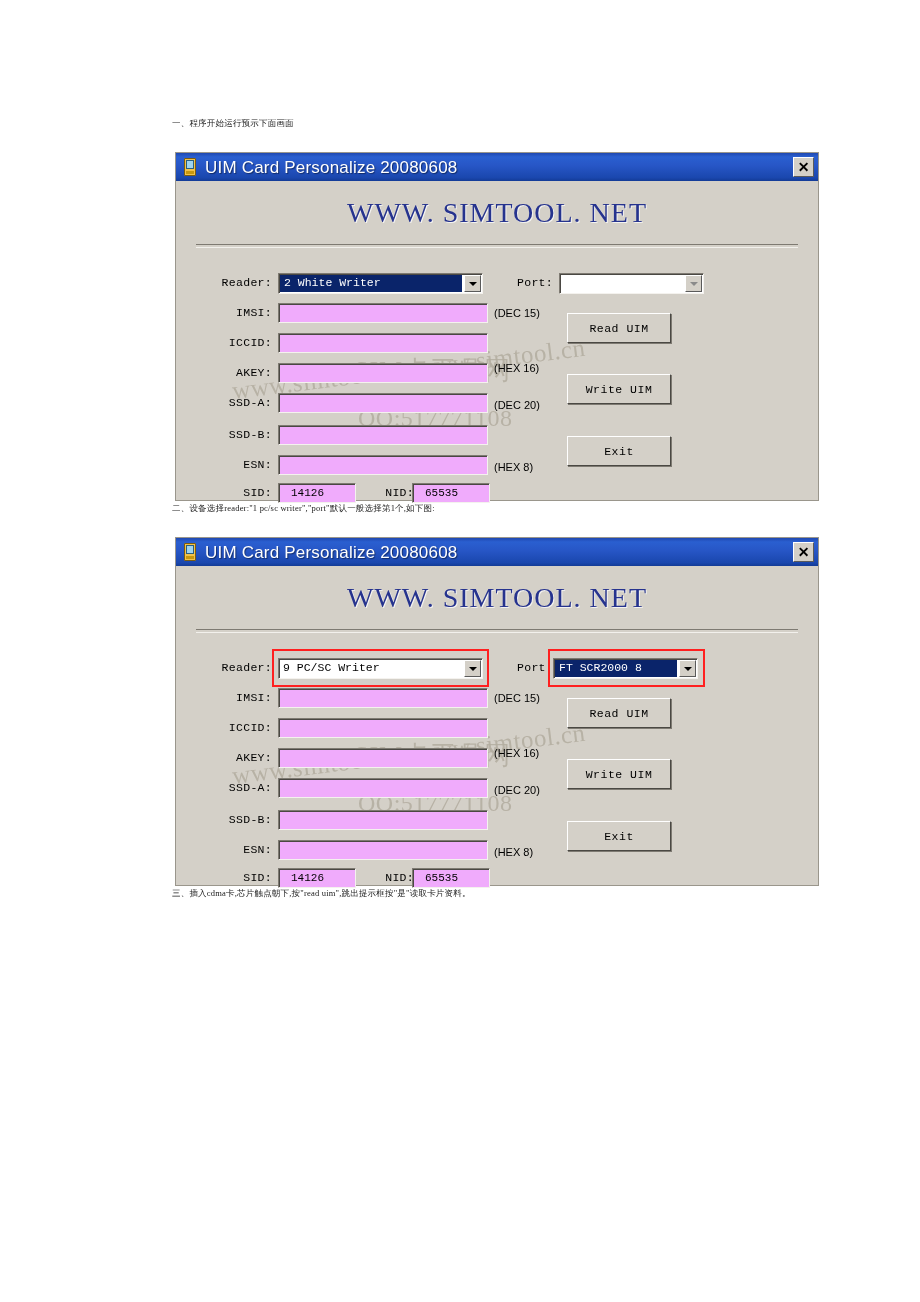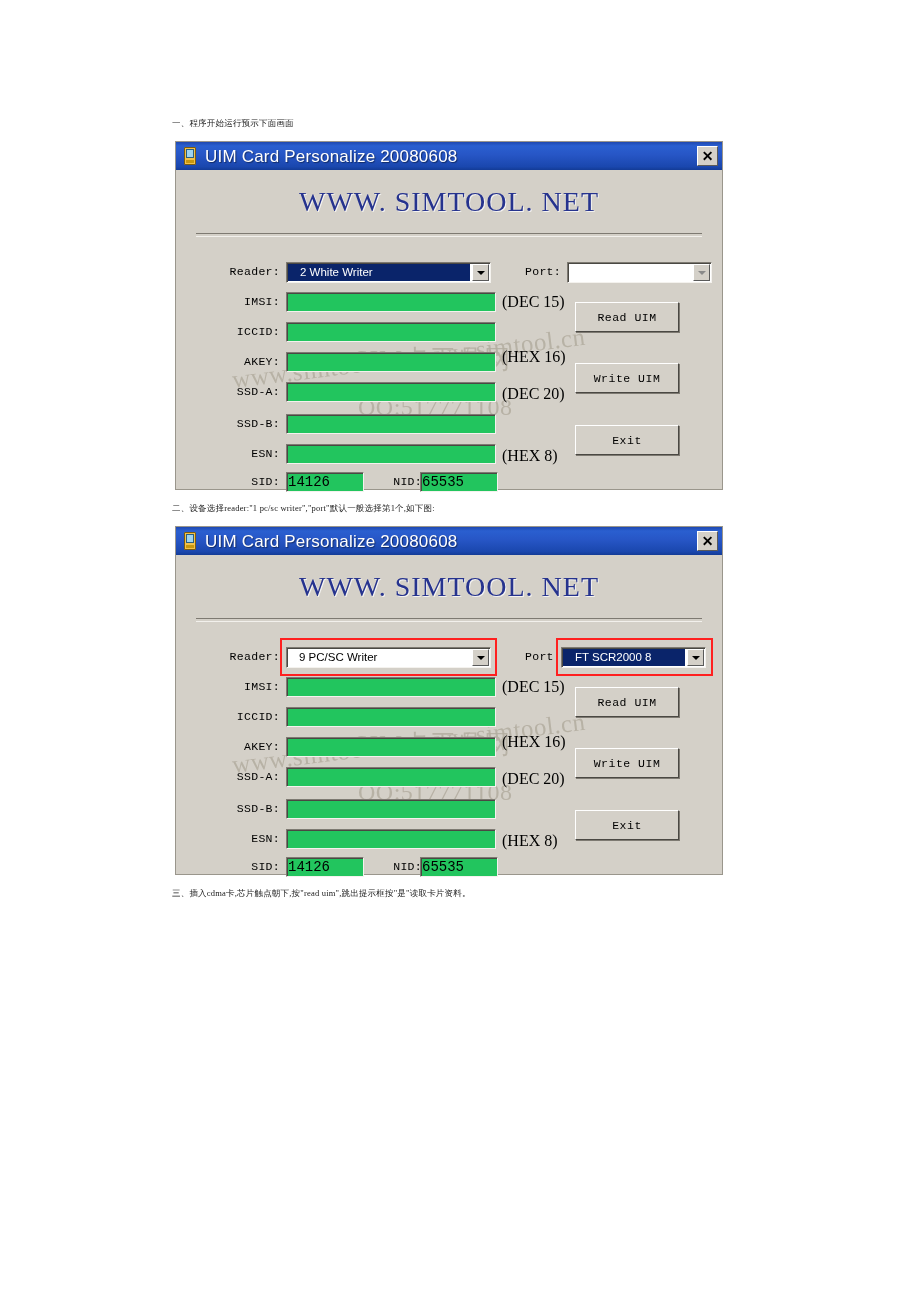--- a/index.html
+++ b/index.html
@@ -33,24 +33,25 @@
     white-space: nowrap;
   }
   .caption-1 { top: 118px; }
   .caption-2 { top: 503px; }
   .caption-3 { top: 888px; }
 
   
   .dialog {
     position: absolute;
     left: 175px;
-    width: 548px;
+    width: 644px;
     background: #d4d0c8;
     border: 1px solid #9a968c;
     box-sizing: border-box;
+    margin-top: 11px;
   }
   .dialog-1 { top: 141px; height: 349px; }
   .dialog-2 { top: 526px; height: 349px; }
 
   .titlebar {
     height: 28px;
     background: linear-gradient(to bottom, #1f48b0 0%, #2a5fd0 14%, #2756c6 45%, #1a47ae 88%, #133b96 100%);
     display: flex;
     align-items: center;
     padding: 0 2px 0 4px;
@@ -145,81 +146,81 @@
     right: 20px;
     height: 2px;
     border-top: 1px solid #7e7a72;
     border-bottom: 1px solid #f2f0ec;
   }
 
   
   .form {
     position: absolute;
     top: 72px;
-    left: 16px;
+    left: 8px;
     width: 100%;
     height: 247px;
   }
   .row {
     position: absolute;
     left: 0;
     width: 100%;
     height: 22px;
   }
   .lbl {
     position: absolute;
     font-family: "Liberation Mono", monospace;
     font-size: 11.5px;
     color: #000000;
     text-align: right;
     line-height: 20px;
     letter-spacing: 0.3px;
   }
   .field {
     position: absolute;
-    background: #22c55e;
+    background: #f0abfc;
     border: 1px solid #7e7a72;
     border-right-color: #f4f2ee;
     border-bottom-color: #f4f2ee;
     box-shadow: inset 1px 1px 0 #4a4843;
     box-sizing: border-box;
     font-family: "Liberation Mono", monospace;
-    font-size: 14px;
+    font-size: 11px;
     color: #000000;
     line-height: 18px;
-    padding-left: 1px;
+    padding-left: 12px;
     overflow: hidden;
     white-space: nowrap;
   }
   .hint {
     position: absolute;
-    font-family: Liberation Serif, serif;
-    font-size: 16px;
+    font-family: Liberation Sans, sans-serif;
+    font-size: 11px;
     color: #000000;
     line-height: 14px;
   }
 
   
   .combo {
     position: absolute;
     background: #ffffff;
     border: 1px solid #7e7a72;
     border-right-color: #f4f2ee;
     border-bottom-color: #f4f2ee;
     box-shadow: inset 1px 1px 0 #4a4843;
     box-sizing: border-box;
     display: flex;
     align-items: stretch;
   }
   .combo .val {
     flex: 1;
-    font-family: Liberation Sans, sans-serif;
+    font-family: Liberation Mono, monospace;
     font-size: 11.5px;
     line-height: 18px;
-    padding-left: 12px;
+    padding-left: 4px;
     color: #000000;
     overflow: hidden;
     white-space: nowrap;
   }
   .combo.selected .val {
     background: #0a246a;
     color: #ffffff;
     margin: 1px;
     line-height: 16px;
   }

